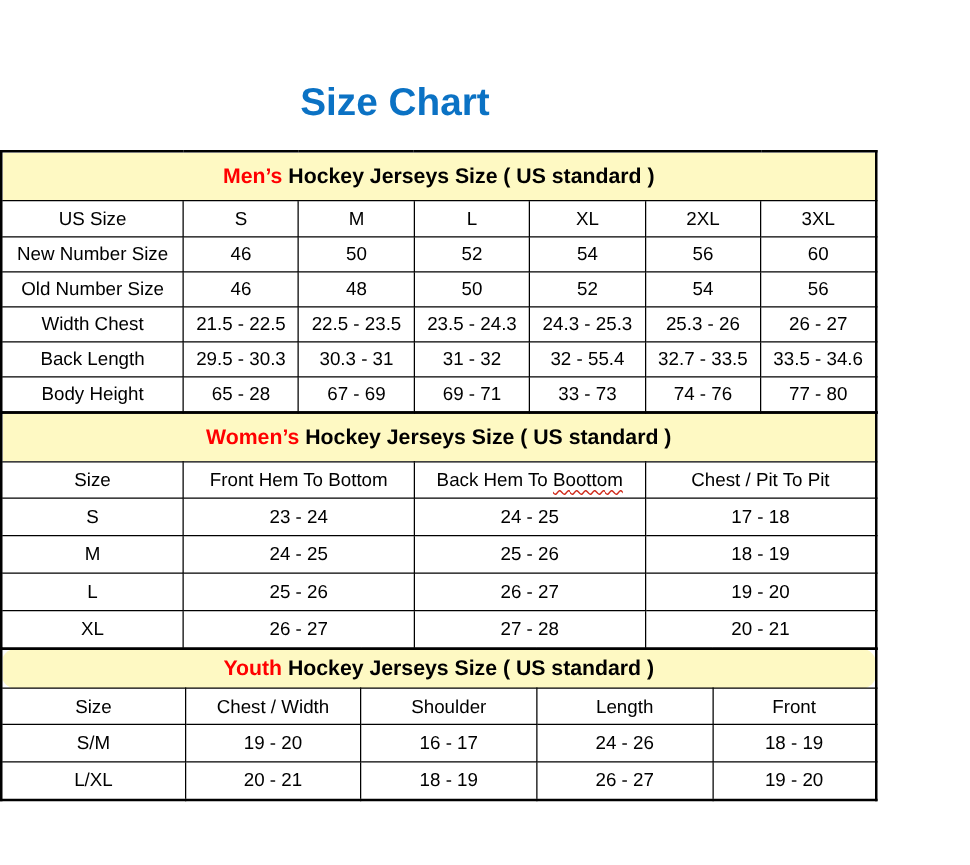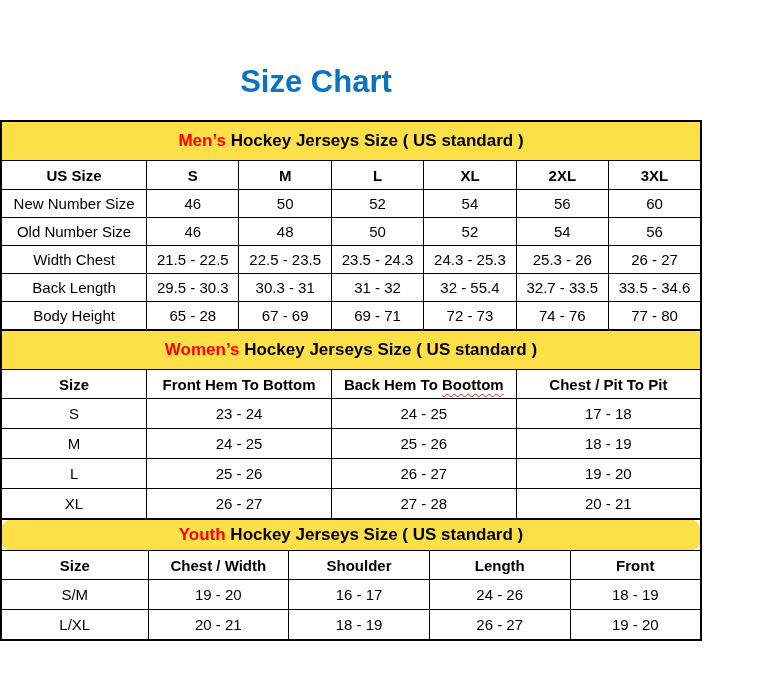--- a/index.html
+++ b/index.html
@@ -24,26 +24,26 @@
   }
   table.size-table + table.size-table { margin-top: -2px; }
   td {
     border: 1px solid #000;
     text-align: center; vertical-align: middle;
     font-size: 15px;
     padding: 0 2px;
     overflow: hidden; white-space: nowrap;
   }
   tr.band-row td {
-    background: #fde047;
+    background: #fef9c3;
     height: 38px;
     font-weight: bold; font-size: 17px;
   }
   tr.band-row td .hl { color: #ff0000; }
-  tr.cols-row td { font-weight: bold; height: 28px; }
+  tr.cols-row td { font-weight: normal; height: 28px; }
   tr.data-row td { height: 27px; font-weight: normal; }
   .womens tr.data-row td, .youth tr.data-row td { height: 29px; }
   .youth tr.band-row td { height: 30px; border-radius: 12px; }
   td.row-label-bold { font-weight: bold; }
   .squiggle {
     text-decoration: underline;
     text-decoration-style: wavy;
     text-decoration-color: #cf2a1b;
     text-decoration-thickness: 1px;
     text-underline-offset: 3px;
@@ -115,21 +115,21 @@
         <td>31 - 32</td>
         <td>32 - 55.4</td>
         <td>32.7 - 33.5</td>
         <td>33.5 - 34.6</td>
       </tr>
       <tr class="data-row">
         <td>Body Height</td>
         <td>65 - 28</td>
         <td>67 - 69</td>
         <td>69 - 71</td>
-        <td>72 - 73</td>
+        <td>33 - 73</td>
         <td>74 - 76</td>
         <td>77 - 80</td>
       </tr>
     </tbody>
       </table>
 
     <table class="size-table womens">
       <colgroup>
         <col style="width:20.8%">
           <col style="width:26.4%">

